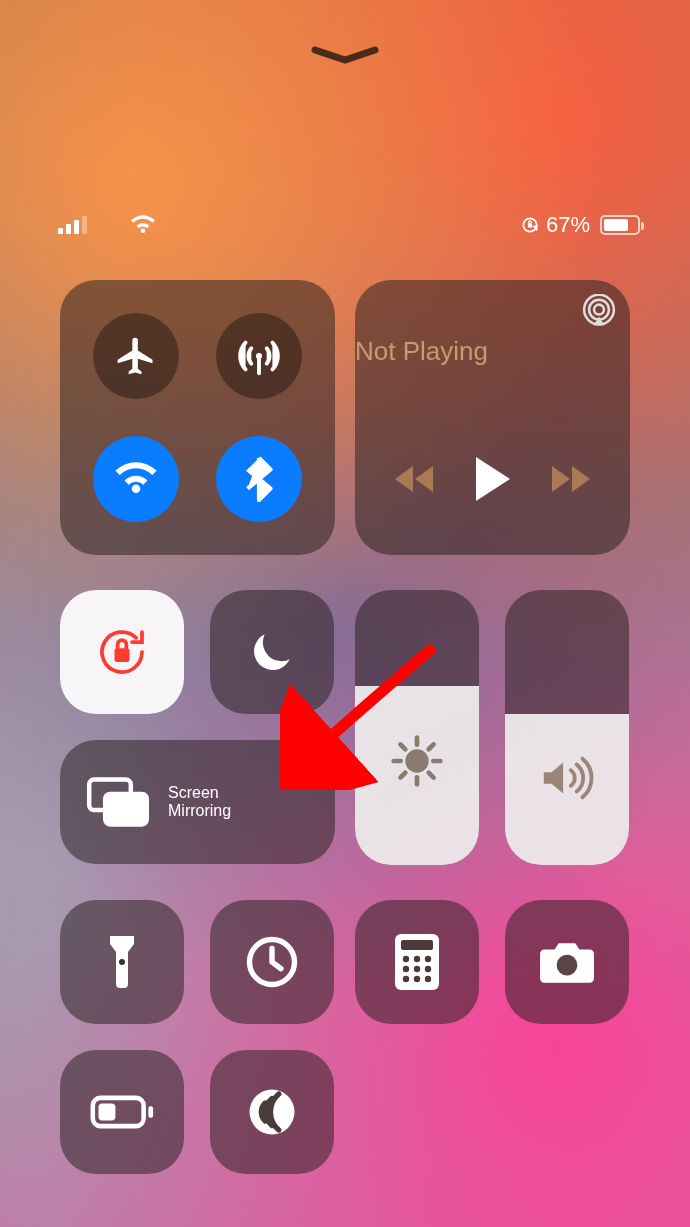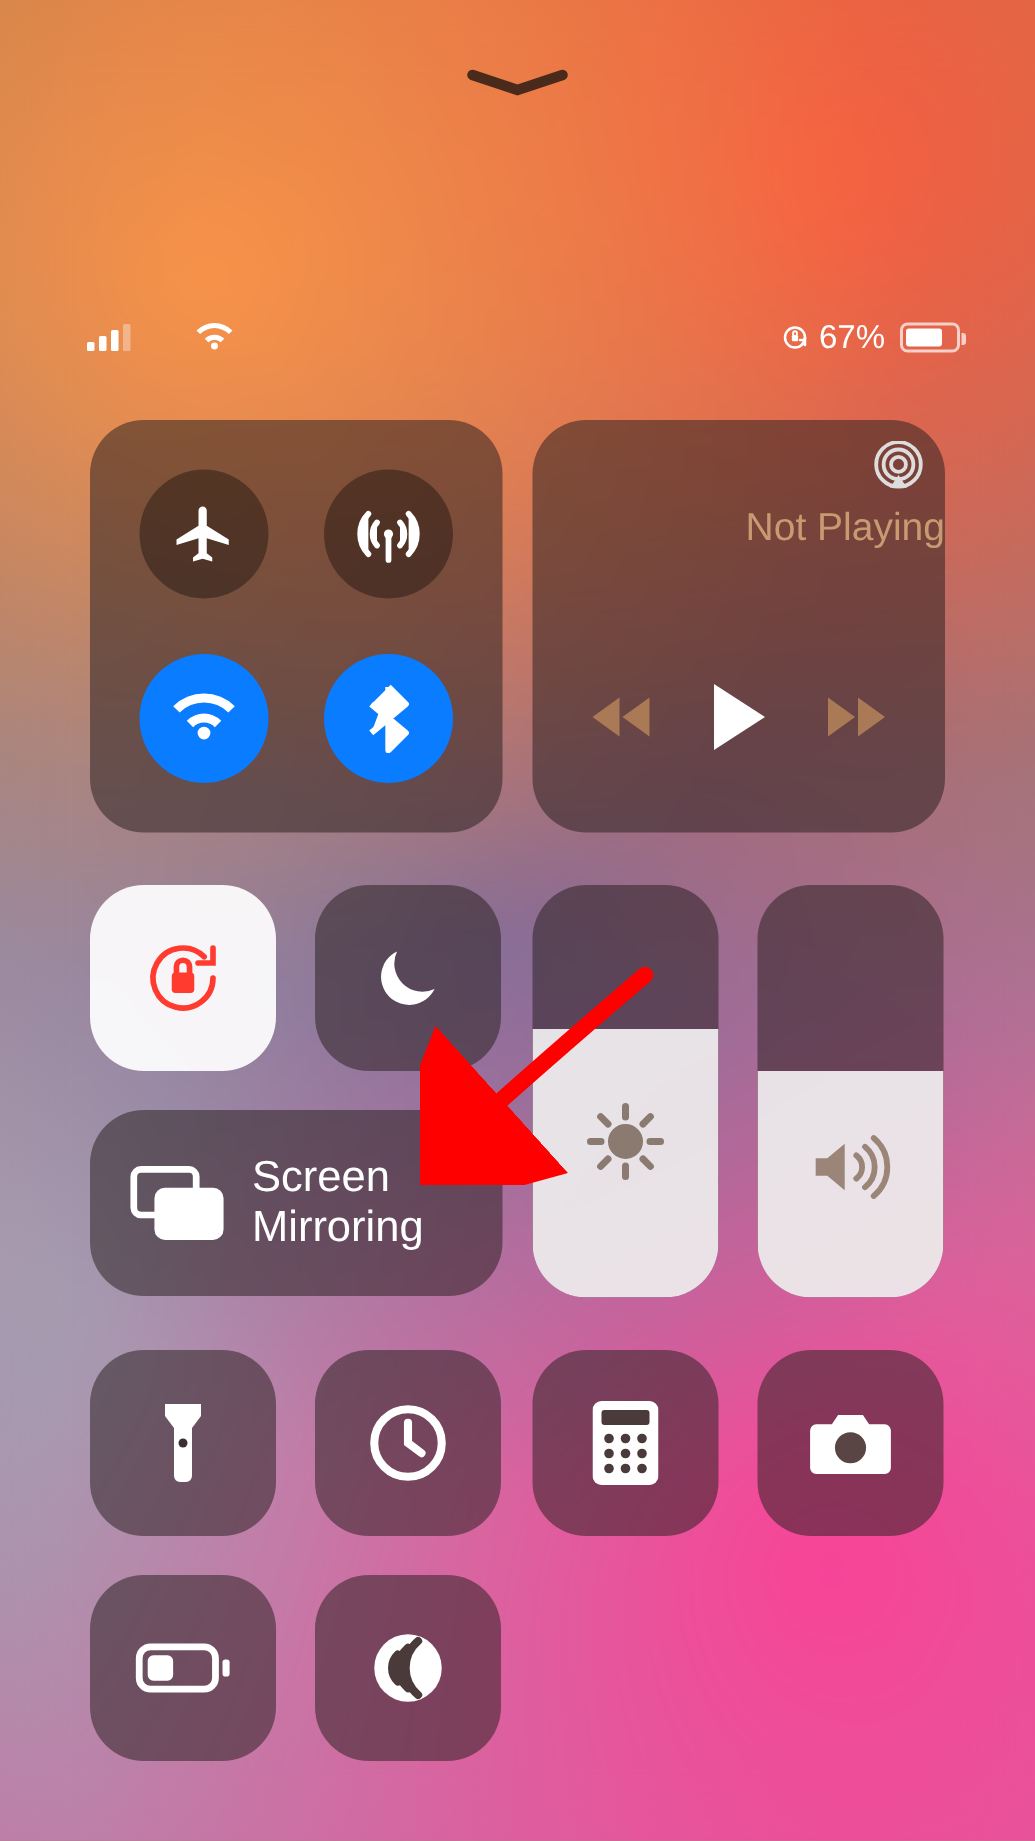--- a/index.html
+++ b/index.html
@@ -44,42 +44,42 @@
   .round-btn { width:86px; height:86px; border-radius:50%; display:flex; align-items:center; justify-content:center; }
   .round-dark { background:rgba(0,0,0,0.35); }
   .round-blue { background:#0a7cff; }
 
   
   #conn { left:0; top:0; width:275px; height:275px; display:grid; grid-template-columns:1fr 1fr; grid-template-rows:1fr 1fr; place-items:center; padding:20px; gap:10px; }
 
   
   #media { left:295px; top:0; width:275px; height:275px; color:#c79a72; }
   #media .airplay-corner { position:absolute; top:14px; right:14px; }
-  #media .np { position:absolute; top:56px; left:0; right:0; text-align:right; font-size:26px; font-weight:500; }
+  #media .np { position:absolute; top:56px; left:0; right:0; text-align:left; font-size:26px; font-weight:500; }
   #media .controls { position:absolute; bottom:48px; left:0; right:0; display:flex; align-items:center; justify-content:space-around; padding:0 20px; }
   #media .play svg { fill:#fff; }
 
   
   #lock { left:0; top:310px; }
   #dnd  { left:150px; top:310px; }
 
   
   .slider { position:absolute; width:124px; height:275px; border-radius:36px; background:rgba(40,30,30,0.52); overflow:hidden; }
   .slider .fill { position:absolute; left:0; right:0; bottom:0; background:rgba(255,255,255,0.85); }
   .slider .icon { position:absolute; left:0; right:0; display:flex; justify-content:center; }
   #brightness { left:295px; top:310px; }
   #brightness .fill { height:65%; }
   #brightness .icon { bottom:76px; }
   #volume { left:445px; top:310px; }
   #volume .fill { height:55%; }
   #volume .icon { bottom:62px; }
 
   
   #mirror { left:0; top:460px; width:275px; height:124px; display:flex; align-items:center; gap:18px; padding:0 26px; color:#fff; }
-  #mirror .label { font-size:29px; line-height:1.15; white-space:pre-line; }
+  #mirror .label { font-size:16px; line-height:1.15; white-space:pre-line; }
 
   
   #flash  { left:0;   top:620px; }
   #timer  { left:150px; top:620px; }
   #calc   { left:295px; top:620px; }
   #camera { left:445px; top:620px; }
   #lowpow { left:0;   top:770px; }
   #nfc    { left:150px; top:770px; }
 
   .center { display:flex; align-items:center; justify-content:center; }

